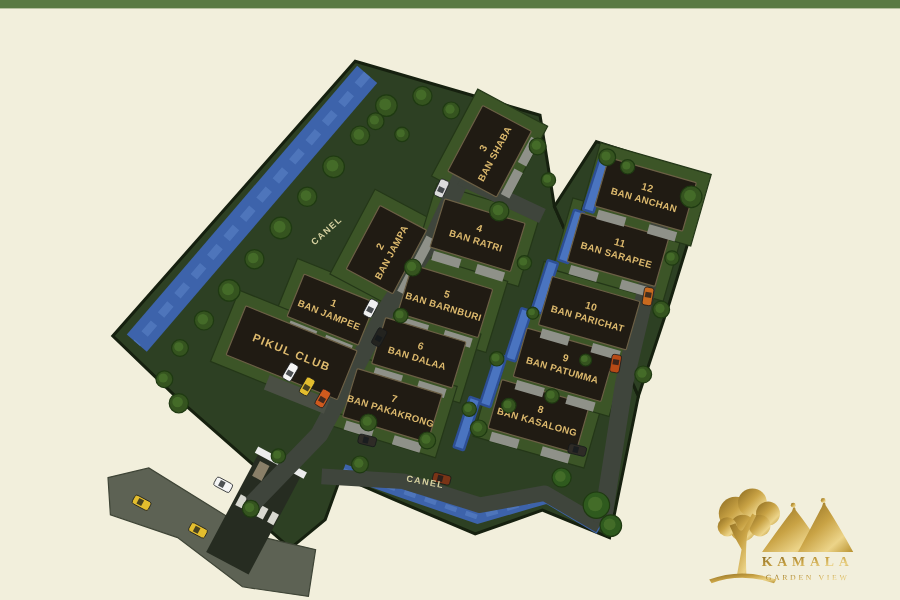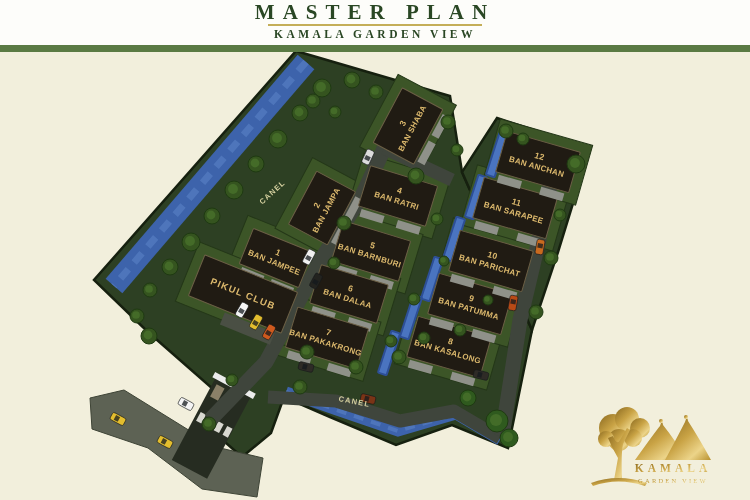--- a/index.html
+++ b/index.html
@@ -18,25 +18,20 @@
   #site-plan{position:absolute;top:0;left:0;z-index:1;}
   
   #logo{position:absolute;left:585px;top:388px;z-index:2;}
 </style>
 </head>
 <body>
 
 <div id="stage">
 
   <div id="header">
-    <div class="white">
-      <h1 id="page-title">MASTER PLAN</h1>
-      <div id="title-underline"></div>
-      <div id="page-subtitle">KAMALA GARDEN VIEW</div>
-    </div>
     <div id="green-bar"></div>
   </div>
 
   <svg id="site-plan" width="750" height="500" viewBox="0 0 750 500">
       <polygon points="296,51 450,96 462,172 532,330 508,448 452,425 396,445 330,417 284,397 271,433 242,457 209,428 221,396 148,332 94,280" fill="#2d4023" stroke="#16200f" stroke-width="2.5"></polygon>
       <polygon points="497,118 590,148 558,252 532,330 462,172" fill="#2d4023" stroke="#16200f" stroke-width="2.5"></polygon>
       <polygon points="90,398 124,390 216,447 263,458 257,497 202,489 148,448 92,429" fill="#5d6254" stroke="#3e4436" stroke-width="1"></polygon>
       <g transform="translate(212,427) rotate(28)">
         <rect x="-20" y="-48" width="40" height="96" fill="#262c21"></rect>
         <rect x="-23" y="-50" width="46" height="6" fill="#ececec"></rect>

